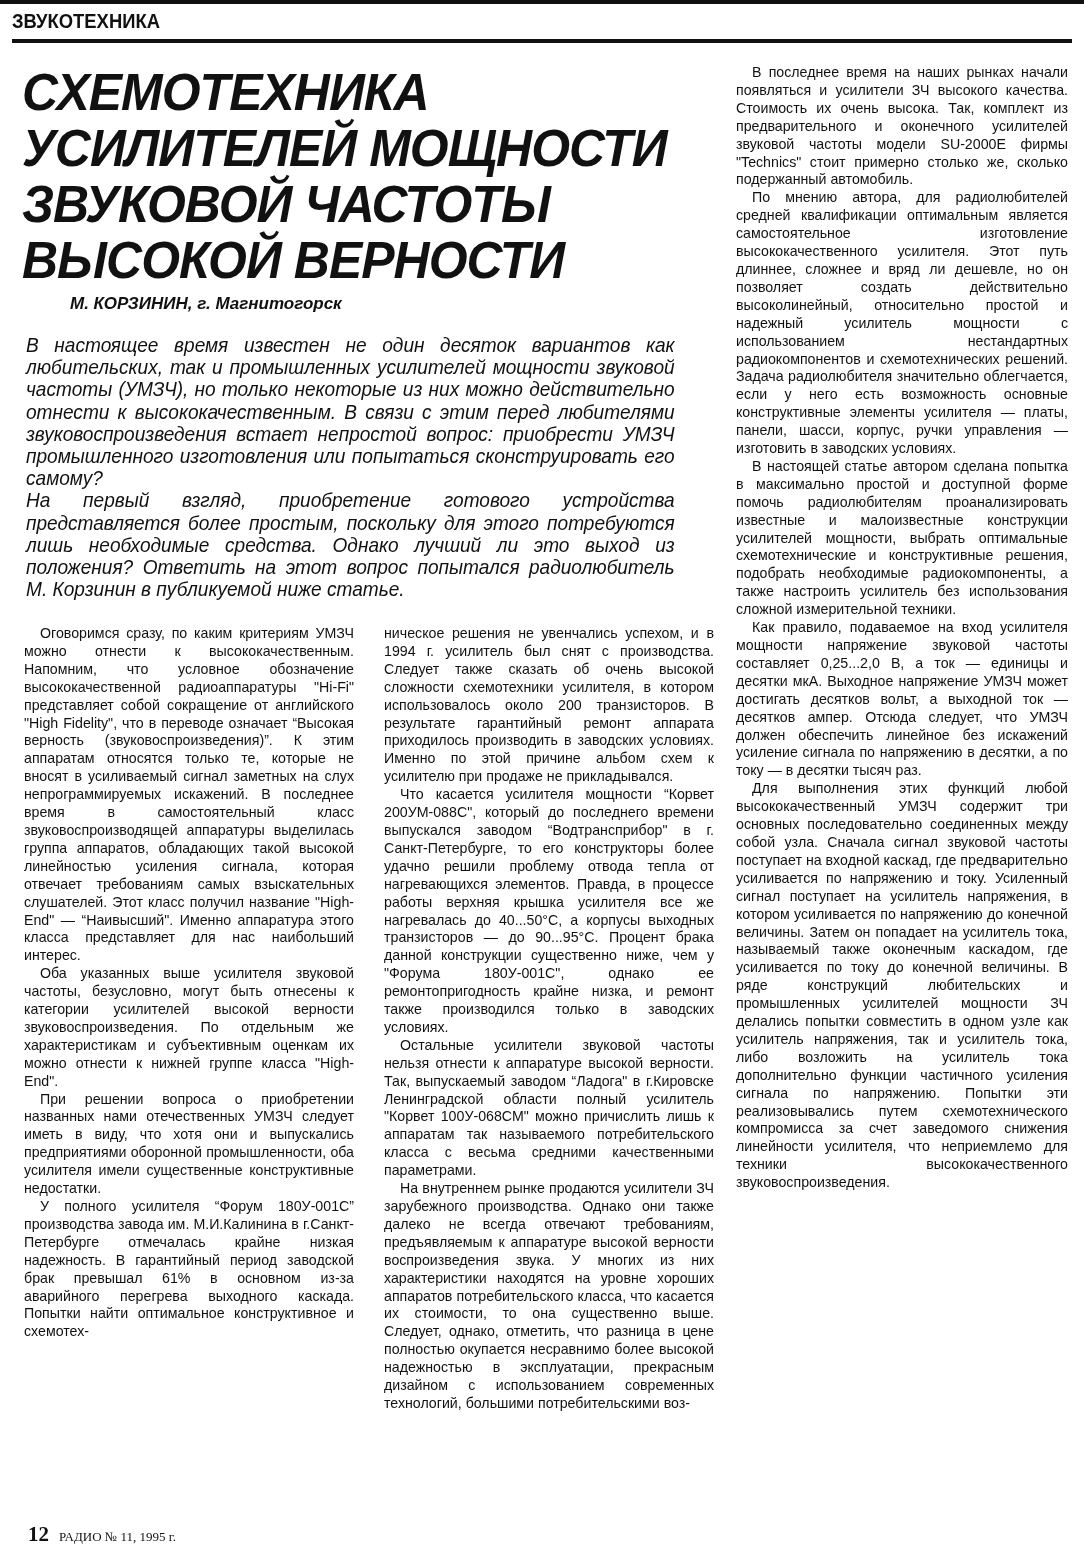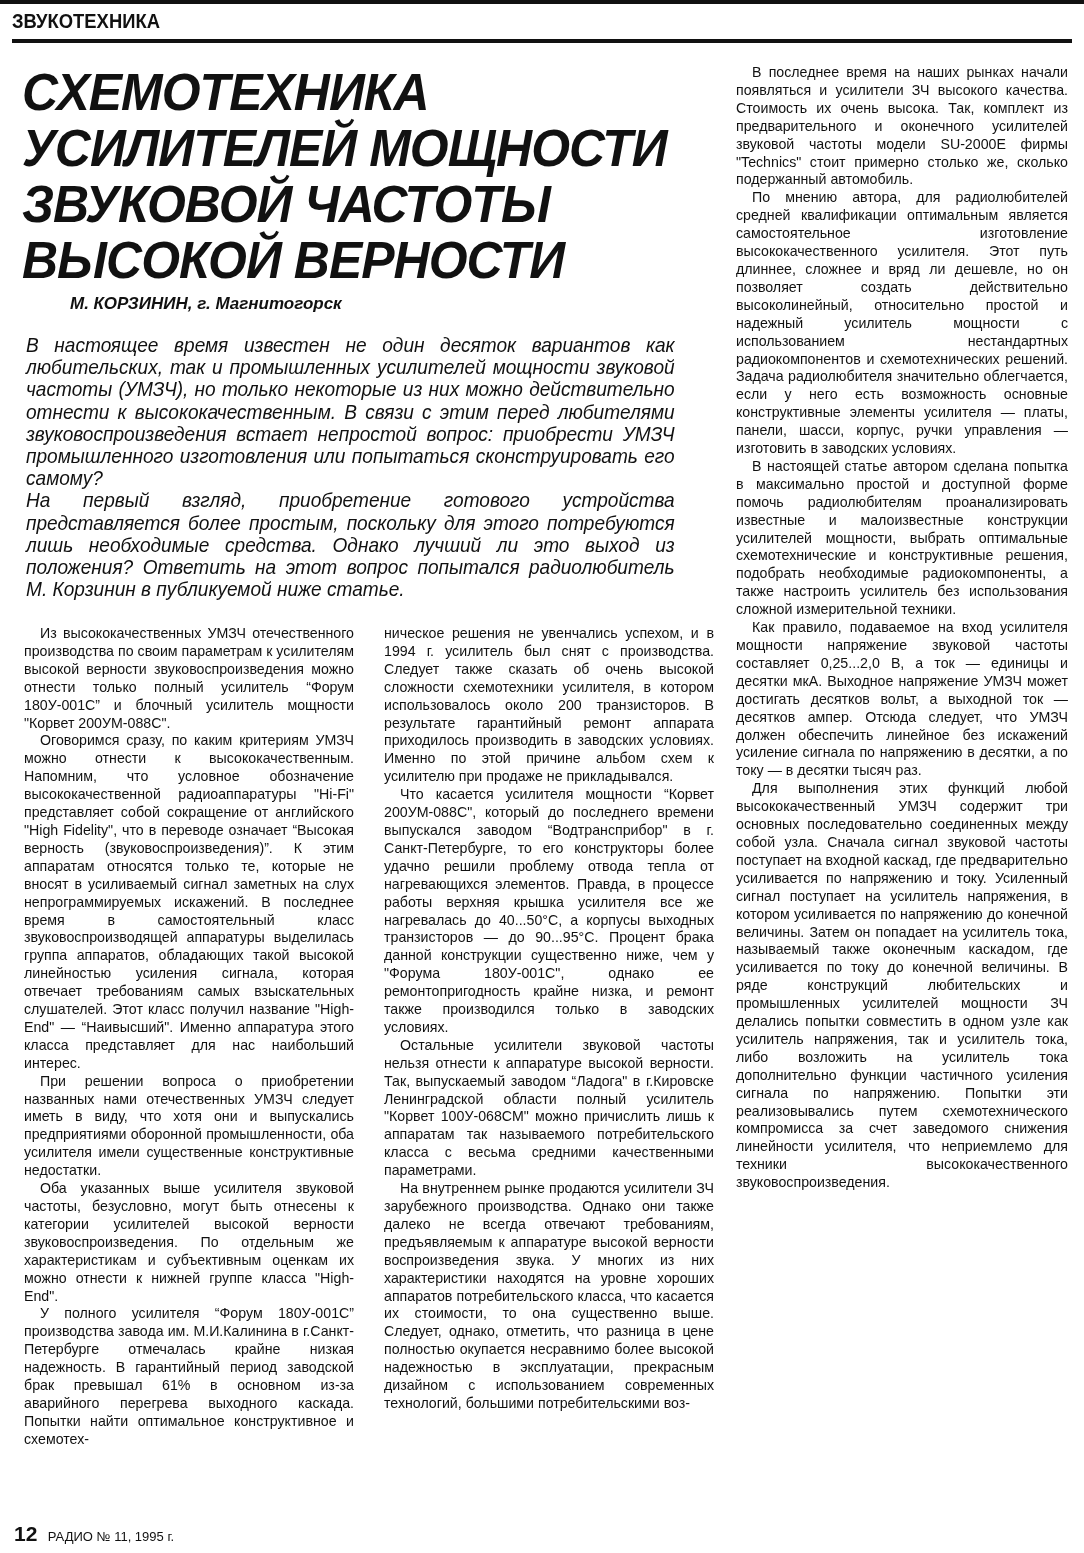--- a/index.html
+++ b/index.html
@@ -13,21 +13,21 @@
   .byline { position: absolute; left: 22px; top: 294px; font-family: "Liberation Sans", sans-serif; font-weight: bold; font-style: italic; font-size: 17px; margin-left: 48px; }
   .lead { position: absolute; left: 26px; top: 334px; width: 690px; font-family: "Liberation Sans", sans-serif; font-style: italic; font-size: 20.3px; line-height: 22.2px; text-align: justify; transform: scaleX(0.94); transform-origin: left; }
   .lead p { margin: 0; }
   .col { position: absolute; font-family: "Liberation Sans", sans-serif; font-size: 14.2px; line-height: 17.9px; text-align: justify; hyphens: manual; }
   .col p { margin: 0; text-indent: 16px; }
   .col p.noindent { text-indent: 0; }
   .col-1 { left: 24px; top: 625px; width: 330px; }
   .col-2 { left: 384px; top: 625px; width: 330px; }
   .col-3 { left: 736px; top: 64px; width: 332px; }
   .subhead { font-weight: bold; font-style: italic; text-indent: 0 !important; margin: 14px 0 16px 0 !important; line-height: 17px; font-size: 14.3px; }
-  .footer { position: absolute; left: 14px; top: 1522px; font-family: Liberation Sans, sans-serif; }
+  .footer { position: absolute; left: 28px; top: 1522px; font-family: Liberation Serif, serif; }
   .footer .page-num { font-weight: bold; font-size: 21px; }
   .footer .issue { font-size: 13px; margin-left: 6px; }
 </style>
 </head>
 <body>
 
 <div class="page">
   <div class="top-rule"></div>
   <div class="section-label">ЗВУКОТЕХНИКА</div>
   <div class="header-rule"></div>
@@ -40,24 +40,23 @@
   </h1>
 
   <div class="byline">М. КОРЗИНИН, г. Магнитогорск</div>
 
   <div class="lead">
     <p>В настоящее время известен не один десяток вариантов как любительских, так и промышленных усилителей мощности звуковой частоты (УМЗЧ), но только некоторые из них можно действительно отнести к высококачественным. В связи с этим перед любителями звуковоспроизведения встает непростой вопрос: приобрести УМЗЧ промышленного изготовления или попытаться сконструировать его самому?</p>
     <p>На первый взгляд, приобретение готового устройства представляется более простым, поскольку для этого потребуются лишь необходимые средства. Однако лучший ли это выход из положения? Ответить на этот вопрос попытался радиолюбитель М. Корзинин в публикуемой ниже статье.</p>
   </div>
 
   <div class="col col-1">
-    <p>Из высококачественных УМЗЧ отечественного производства по своим параметрам к усилителям высокой верности звуковоспроизведения можно отнести только полный усилитель “Форум 180У-001С” и блочный усилитель мощности "Корвет 200УМ-088С".</p>
     <p>Оговоримся сразу, по каким критериям УМЗЧ можно отнести к высококачественным. Напомним, что условное обозначение высококачественной радиоаппаратуры "Hi-Fi" представляет собой сокращение от английского "High Fidelity", что в переводе означает “Высокая верность (звуковоспроизведения)”. К этим аппаратам относятся только те, которые не вносят в усиливаемый сигнал заметных на слух непрограммируемых искажений. В последнее время в самостоятельный класс звуковоспроизводящей аппаратуры выделилась группа аппаратов, обладающих такой высокой линейностью усиления сигнала, которая отвечает требованиям самых взыскательных слушателей. Этот класс получил название "High-End" — “Наивысший". Именно аппаратура этого класса представляет для нас наибольший интерес.</p>
+    <p>Оба указанных выше усилителя звуковой частоты, безусловно, могут быть отнесены к категории усилителей высокой верности звуковоспроизведения. По отдельным же характеристикам и субъективным оценкам их можно отнести к нижней группе класса "High-End".</p>
     <p>При решении вопроса о приобретении названных нами отечественных УМЗЧ следует иметь в виду, что хотя они и выпускались предприятиями оборонной промышленности, оба усилителя имели существенные конструктивные недостатки.</p>
-    <p>Оба указанных выше усилителя звуковой частоты, безусловно, могут быть отнесены к категории усилителей высокой верности звуковоспроизведения. По отдельным же характеристикам и субъективным оценкам их можно отнести к нижней группе класса "High-End".</p>
     <p>У полного усилителя “Форум 180У-001С” производства завода им. М.И.Калинина в г.Санкт-Петербурге отмечалась крайне низкая надежность. В гарантийный период заводской брак превышал 61% в основном из-за аварийного перегрева выходного каскада. Попытки найти оптимальное конструктивное и схемотех-</p>
   </div>
 
   <div class="col col-2">
     <p class="noindent">ническое решения не увенчались успехом, и в 1994 г. усилитель был снят с производства. Следует также сказать об очень высокой сложности схемотехники усилителя, в котором использовалось около 200 транзисторов. В результате гарантийный ремонт аппарата приходилось производить в заводских условиях. Именно по этой причине альбом схем к усилителю при продаже не прикладывался.</p>
     <p>Что касается усилителя мощности “Корвет 200УМ-088С", который до последнего времени выпускался заводом “Водтрансприбор" в г. Санкт-Петербурге, то его конструкторы более удачно решили проблему отвода тепла от нагревающихся элементов. Правда, в процессе работы верхняя крышка усилителя все же нагревалась до 40...50°С, а корпусы выходных транзисторов — до 90...95°С. Процент брака данной конструкции существенно ниже, чем у "Форума 180У-001С", однако ее ремонтопригодность крайне низка, и ремонт также производился только в заводских условиях.</p>
     <p>Остальные усилители звуковой частоты нельзя отнести к аппаратуре высокой верности. Так, выпускаемый заводом “Ладога" в г.Кировске Ленинградской области полный усилитель "Корвет 100У-068СМ" можно причислить лишь к аппаратам так называемого потребительского класса с весьма средними качественными параметрами.</p>
     <p>На внутреннем рынке продаются усилители ЗЧ зарубежного производства. Однако они также далеко не всегда отвечают требованиям, предъявляемым к аппаратуре высокой верности воспроизведения звука. У многих из них характеристики находятся на уровне хороших аппаратов потребительского класса, что касается их стоимости, то она существенно выше. Следует, однако, отметить, что разница в цене полностью окупается несравнимо более высокой надежностью в эксплуатации, прекрасным дизайном с использованием современных технологий, большими потребительскими воз-</p>
   </div>
 

